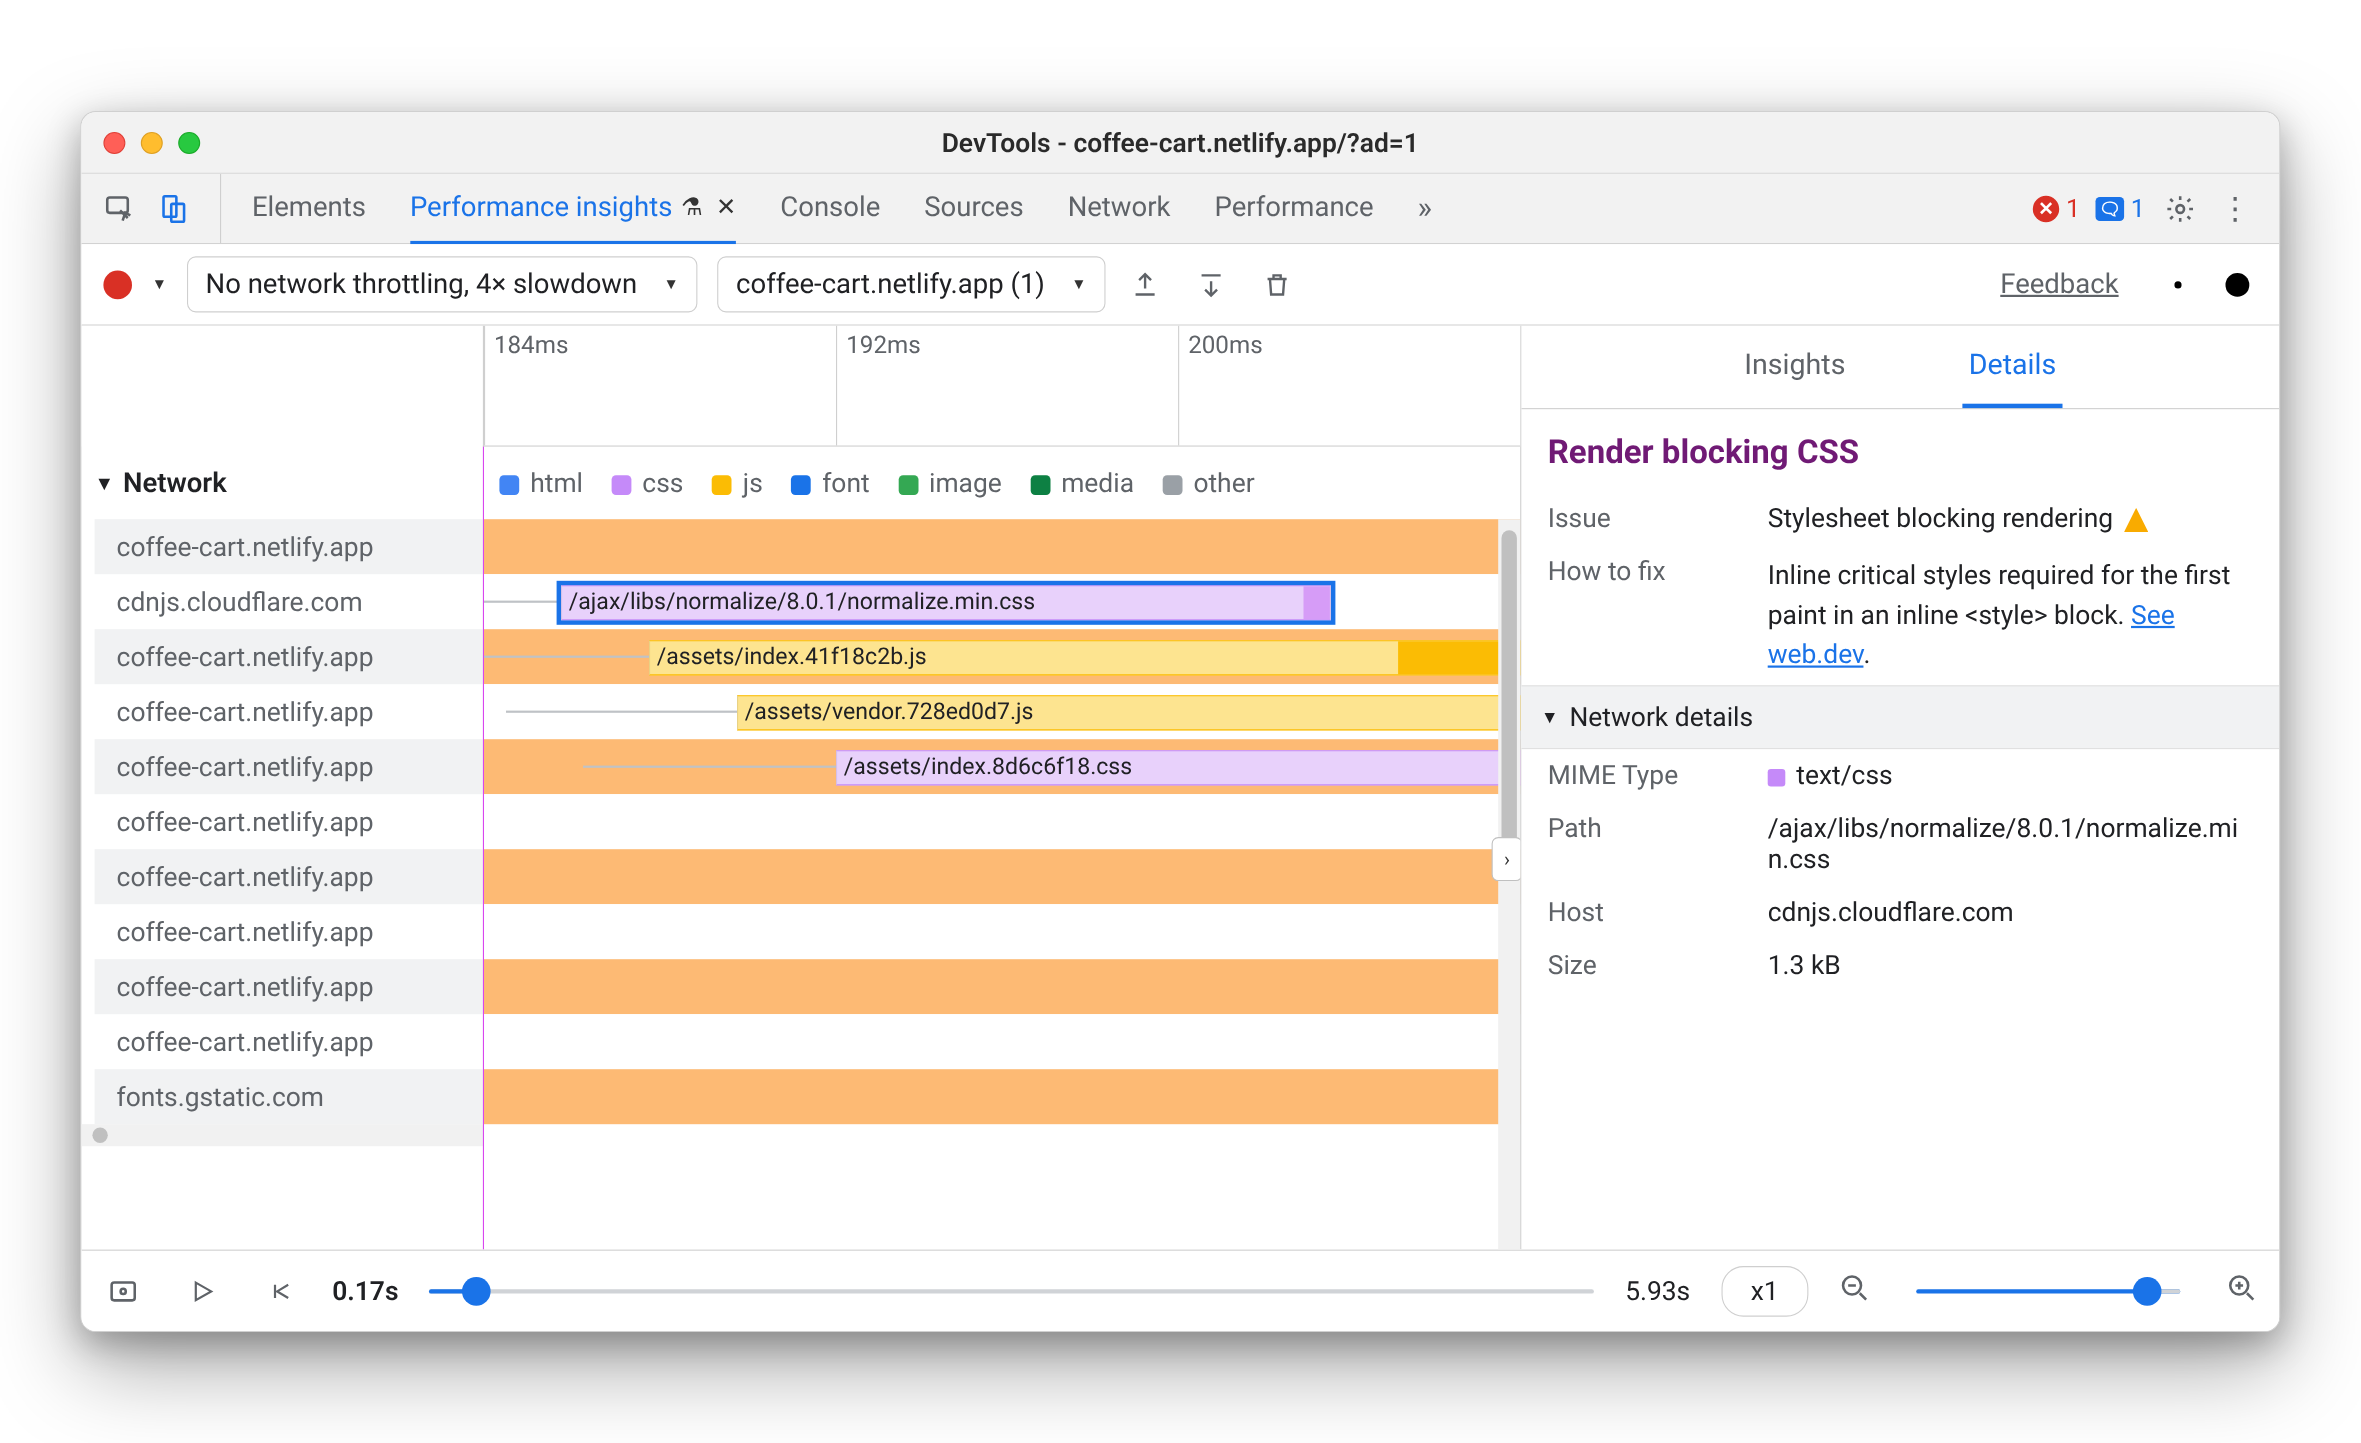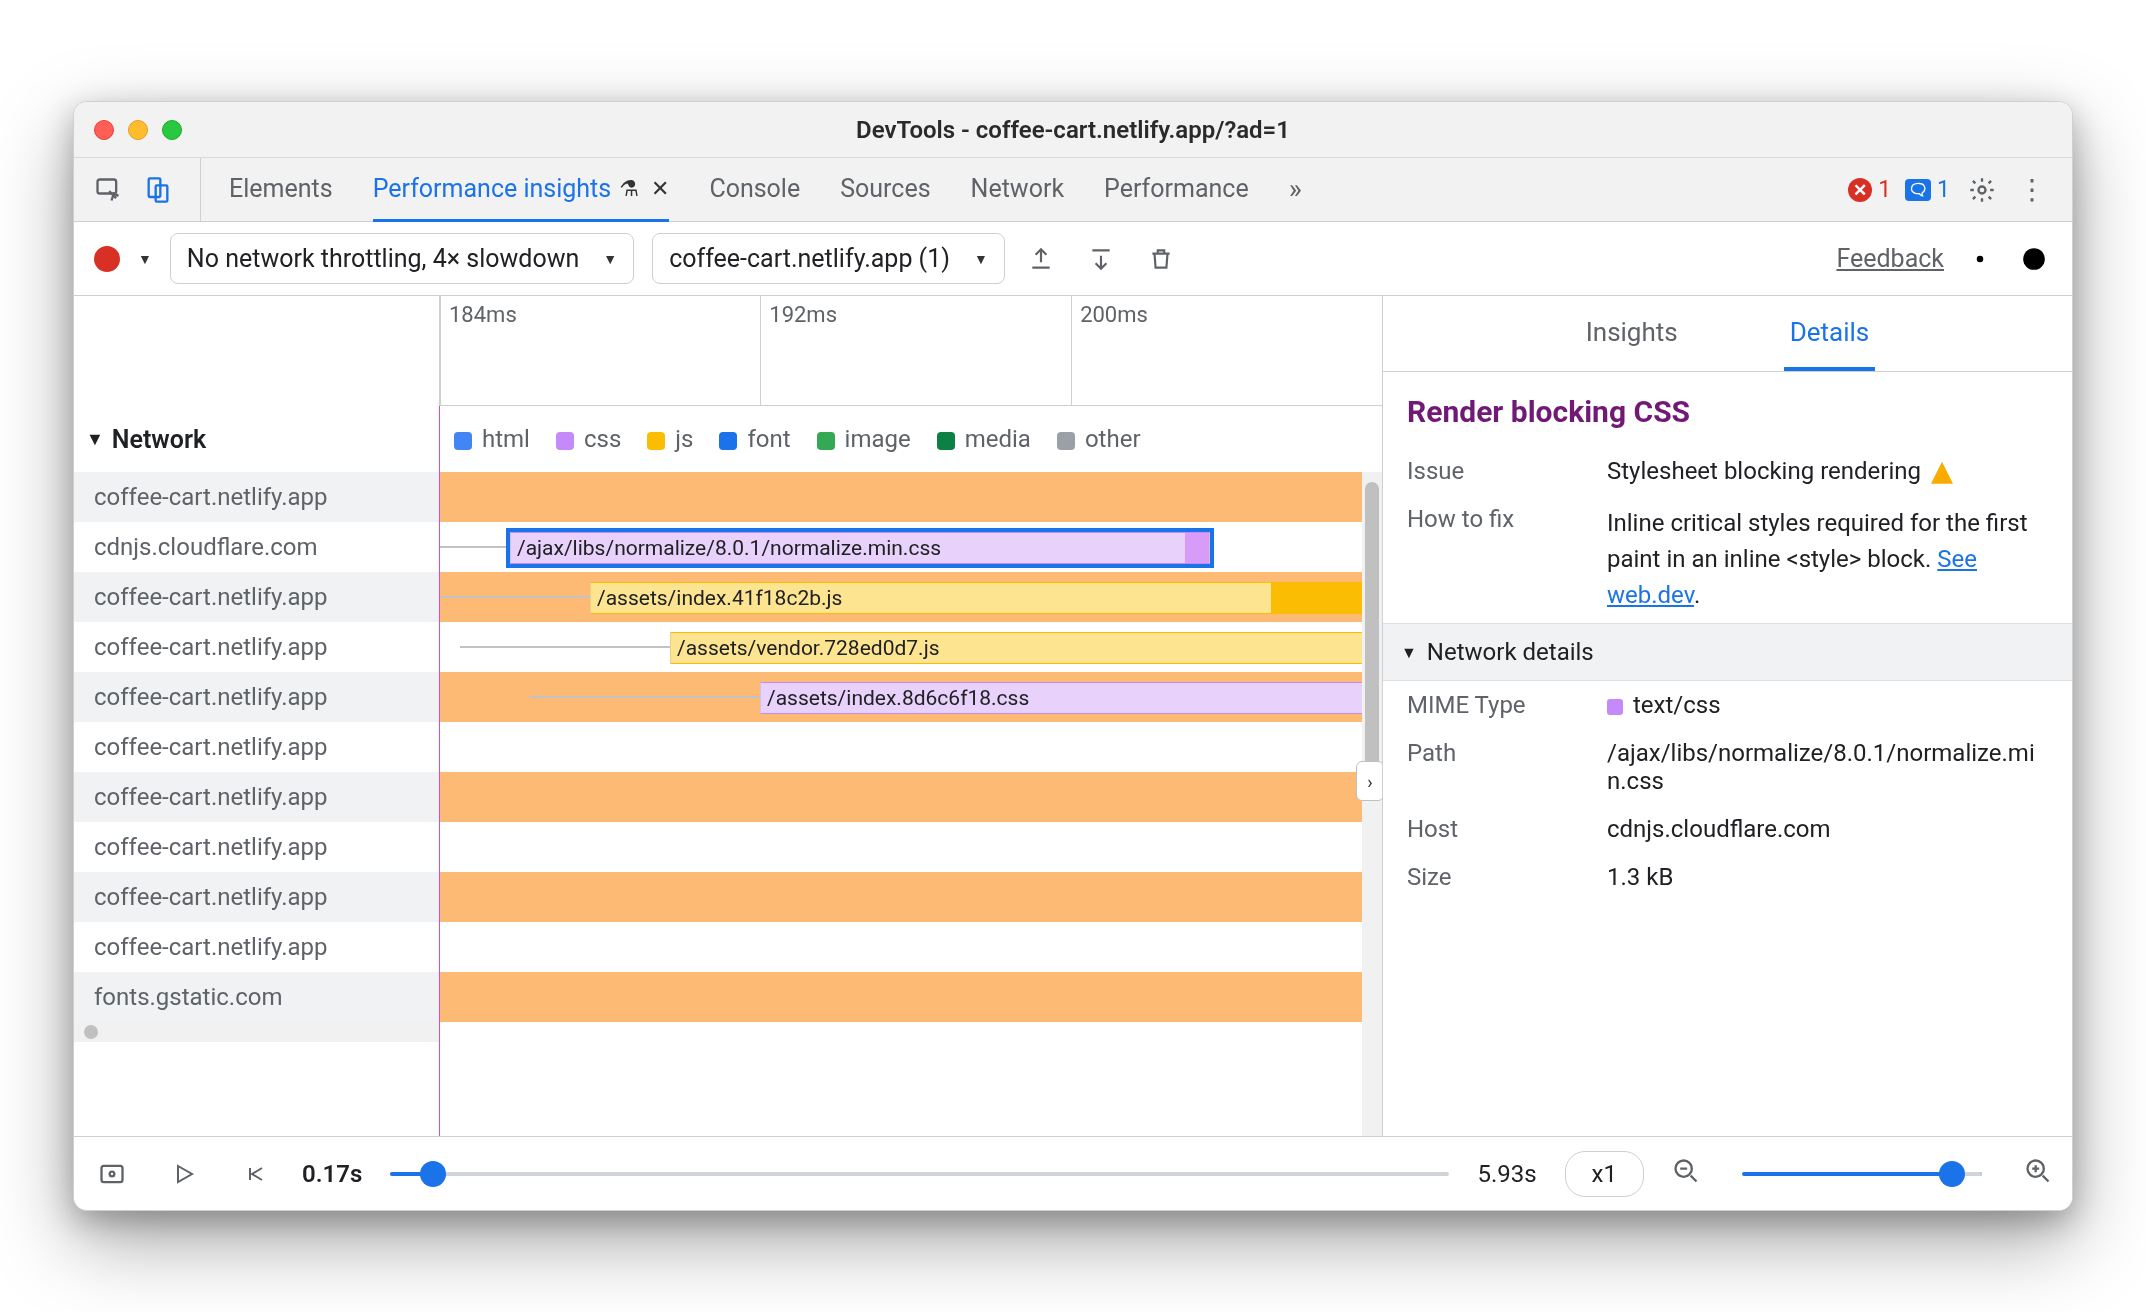--- a/index.html
+++ b/index.html
@@ -92,21 +92,21 @@
     align-items: center;
     gap: 24px;
     font-size: 25px;
     color: #202124;
     cursor: pointer;
   }
   .combo .chev { font-size: 14px; color: #333; }
   .toolbar-icons { display: flex; align-items: center; gap: 24px; color: #5f6368; }
   .toolbar-icons svg, .right-tools svg, .inspect-group svg, .footer-left svg { stroke: currentColor; fill: none; stroke-width: 2; }
   .toolbar-spacer { flex: 1; }
-  .feedback-link { font-size: 25px; color: #5f6368; text-decoration: underline; cursor: pointer; }
+  .feedback-link { font-size: 25px; color: #5f6368; text-decoration: underline; cursor: pointer; margin-right: 18px; }
   
   .main {
     flex: 1;
     display: flex;
     overflow: hidden;
     justify-content: center;
   }
   .left-pane { flex: 1; display: flex; flex-direction: column; min-width: 0; }
   .timeline-ruler { height: 110px; background: #fff; position: relative; border-bottom: 0; }
   .timeline-ruler .ruler-body { position: absolute; left: 365px; right: 0; top: 0; height: 100%; border-left: 1px solid #cfcfcf; border-bottom: 1px solid #cfcfcf; }
@@ -124,20 +124,21 @@
   }
   .net-header .disclosure { font-size: 18px; margin-right: 8px; }
   .net-rows { }
   .net-row {
     height: 50px;
     display: flex;
     align-items: center;
     padding: 0 20px;
     font-size: 24px;
     color: #5f6368;
+    margin-left: 12px;
   }
   .net-row.dim { background: #f1f2f3; }
   .net-right { flex: 1; position: relative; border-left: 1px solid #d946ef; overflow: hidden; }
   .legend {
     height: 66px;
     display: flex;
     align-items: center;
     gap: 26px;
     padding-left: 14px;
     font-size: 24px;

